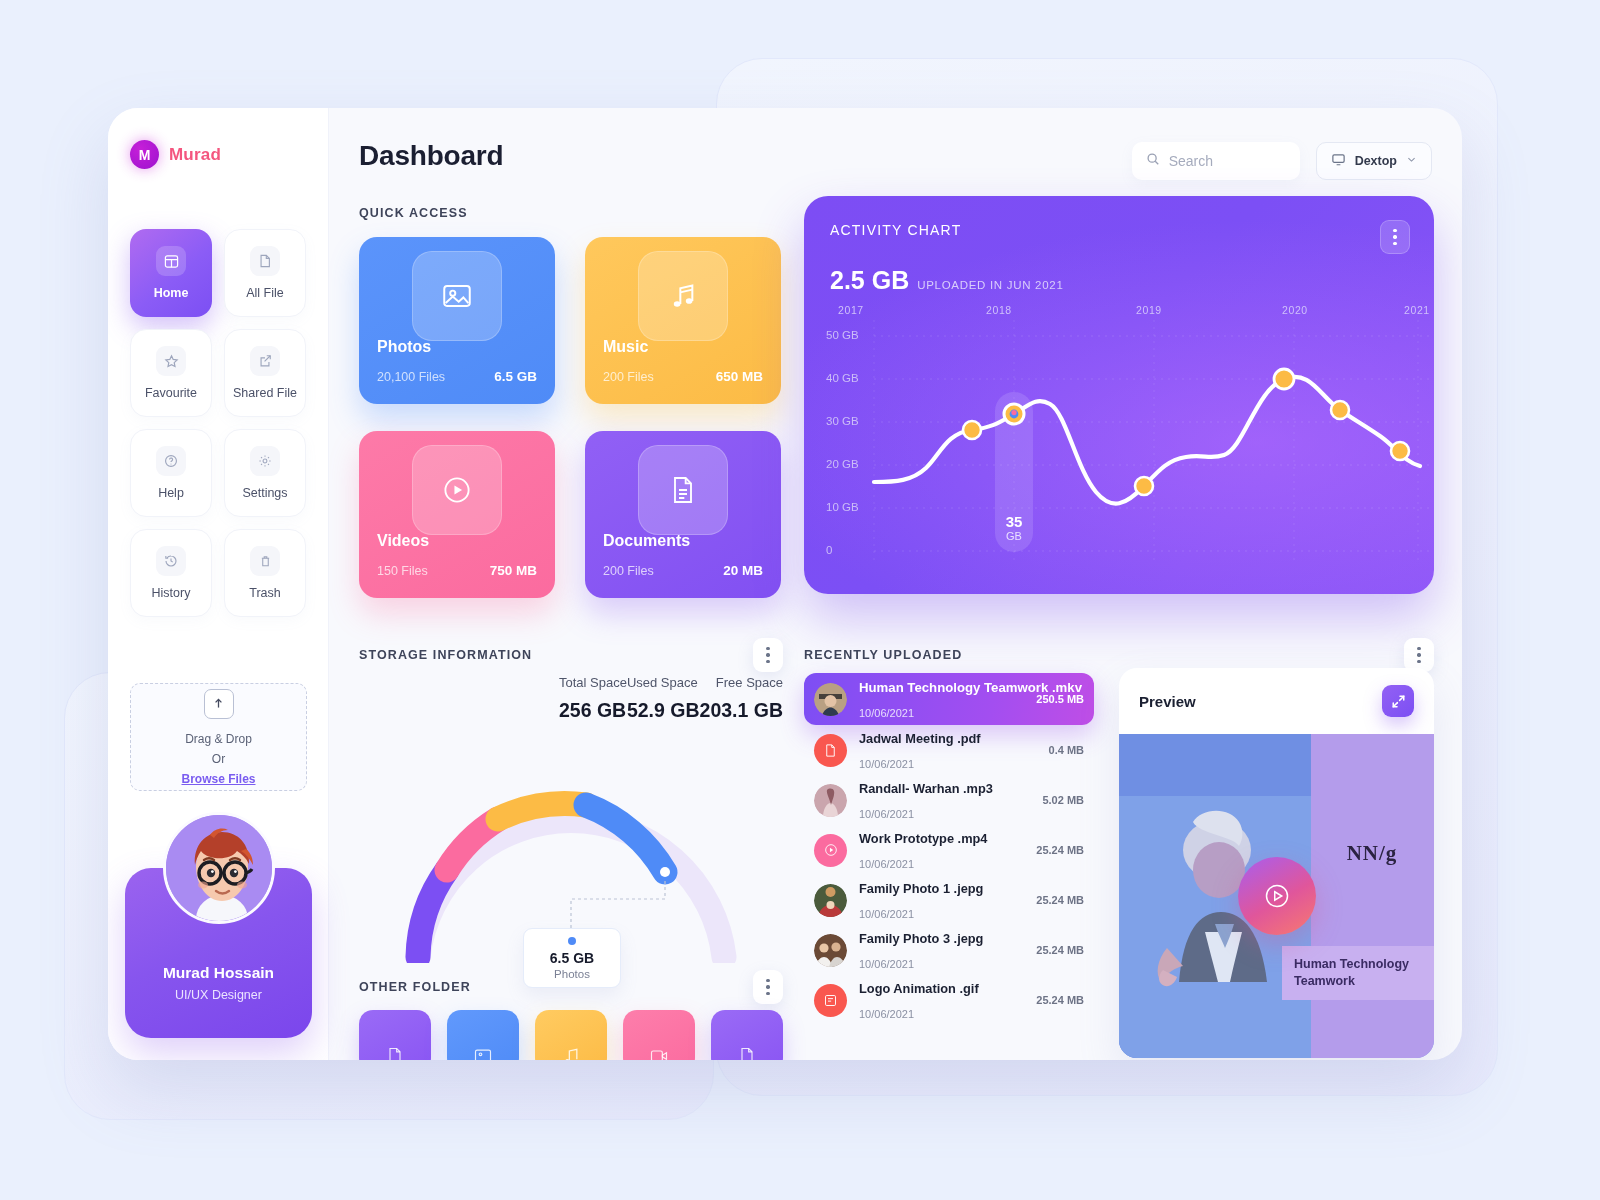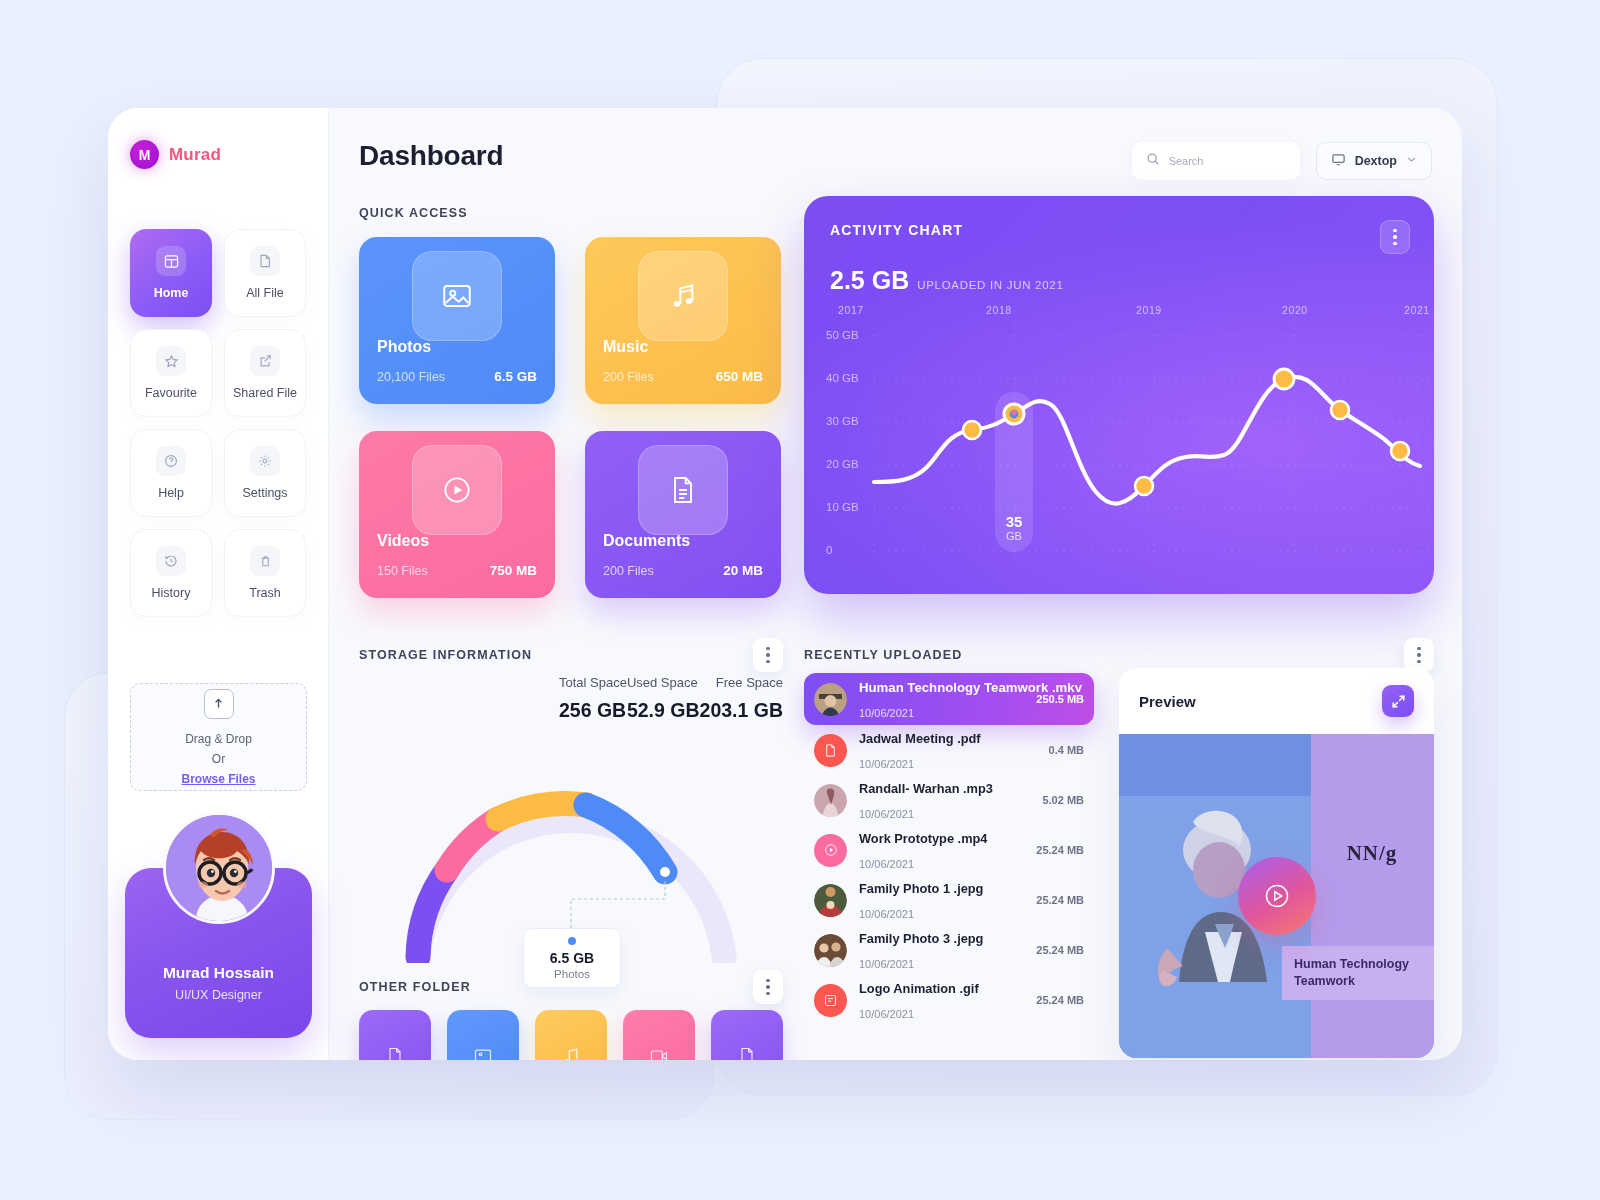--- a/index.html
+++ b/index.html
@@ -113,21 +113,21 @@
   .main { flex: 1; position: relative; padding: 32px 30px 0 30px; overflow: hidden; }
   .topbar { display: flex; align-items: flex-start; justify-content: space-between; }
   .page-title { font-size: 28px; font-weight: 700; color: #1b1f32; letter-spacing: -.2px; }
   .topright { display: flex; align-items: center; gap: 16px; margin-top: 2px; }
   .searchbox {
     width: 168px; height: 38px; border-radius: 10px; background: #fff;
     display: flex; align-items: center; gap: 9px; padding: 0 14px;
     box-shadow: 0 4px 14px rgba(140,150,200,.07);
   }
   .searchbox input {
-    border: 0; outline: 0; background: transparent; font-size: 11px; color: #535a70;
+    border: 0; outline: 0; background: transparent; font-size: 14px; color: #535a70;
     width: 100%; font-family: "Liberation Sans", sans-serif;
   }
   .searchbox input::placeholder { color: #a5abbd; }
   .devicebtn {
     height: 38px; border-radius: 10px; border: 1px solid #e4e8f3; background: #fbfcff;
     display: flex; align-items: center; gap: 9px; padding: 0 14px;
     font-size: 12.5px; color: #333a4d; font-weight: 600; cursor: pointer;
   }
 
   .sec-label {
@@ -174,21 +174,21 @@
     position: absolute; left: 475px; top: 88px; width: 630px; height: 398px;
     border-radius: 24px;
     background:
       radial-gradient(130% 90% at 72% 62%, rgba(186,112,255,.55) 0%, rgba(139,92,246,0) 62%),
       linear-gradient(135deg,#7d4df4 0%,#7c4ff5 45%,#8a55f7 100%);
     box-shadow: 0 24px 50px rgba(120,70,235,.32);
     overflow: hidden;
   }
   .chart-title {
     position: absolute; left: 26px; top: 26px;
-    color: #fff; font-size: 14px; font-weight: 700; letter-spacing: 1.2px;
+    color: #fff; font-size: 14px; font-weight: 400; letter-spacing: 1.2px;
   }
   .chart-kpi { position: absolute; left: 26px; top: 70px; display: flex; align-items: baseline; gap: 8px; }
   .chart-kpi .big { color: #fff; font-size: 25px; font-weight: 700; }
   .chart-kpi .sub { color: #d9cdfb; font-size: 11.5px; letter-spacing: .7px; }
   .dots-btn {
     position: absolute; right: 24px; top: 24px; width: 30px; height: 34px;
     border-radius: 9px; background: rgba(255,255,255,.16);
     border: 1px solid rgba(255,255,255,.22);
     display: flex; flex-direction: column; align-items: center; justify-content: center; gap: 3px;
     cursor: pointer;

